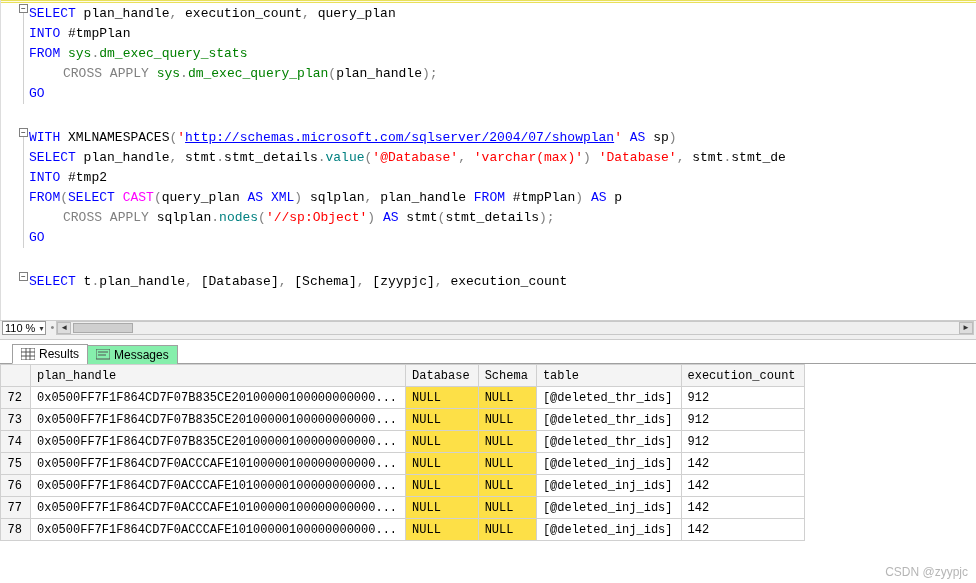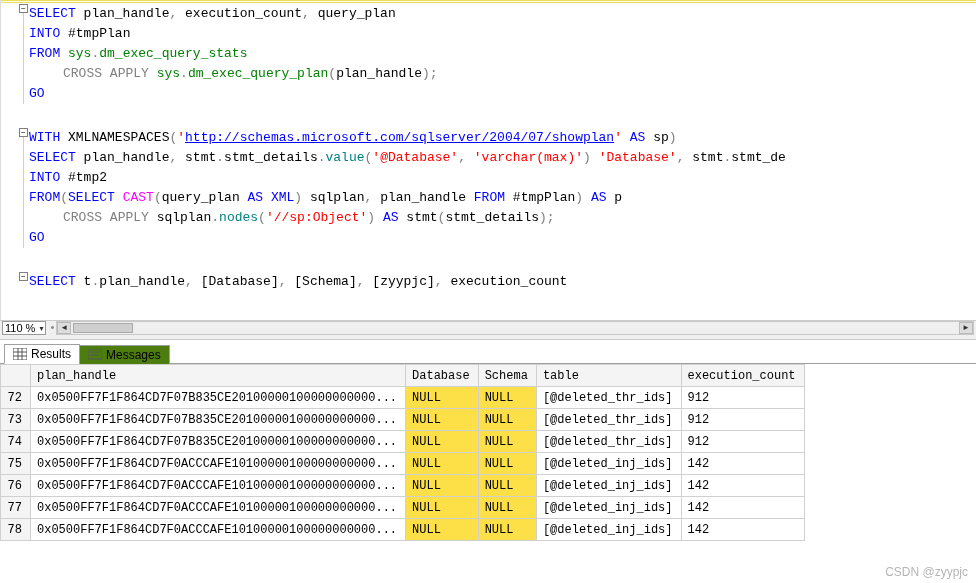--- a/index.html
+++ b/index.html
@@ -104,33 +104,33 @@
     background: #cfcfcf; border: 1px solid #aaa;
   }
   .tabs-bar {
     height: 24px;
     background: #fff;
     display: flex;
     align-items: flex-end;
     border-bottom: 1px solid #a0a0a0;
     font-family: "Microsoft YaHei","SimSun","Segoe UI",sans-serif;
     font-size: 12px;
-    padding-left: 4px;
+    padding-left: 12px;
   }
   .tab {
     padding: 2px 8px;
     border: 1px solid #a0a0a0;
     border-bottom: none;
     margin-right: -1px;
     display: flex;
     align-items: center;
     gap: 4px;
     position: relative;
     top: 1px;
-    background: #4d7c0f;
+    background: #86efac;
   }
   .tab.active {
     background: #fff;
     border-bottom: 1px solid #fff;
   }
   .tab-icon { width: 14px; height: 12px; display: inline-flex; }
   .results-pane {
     overflow: auto;
     height: 203px;
   }

